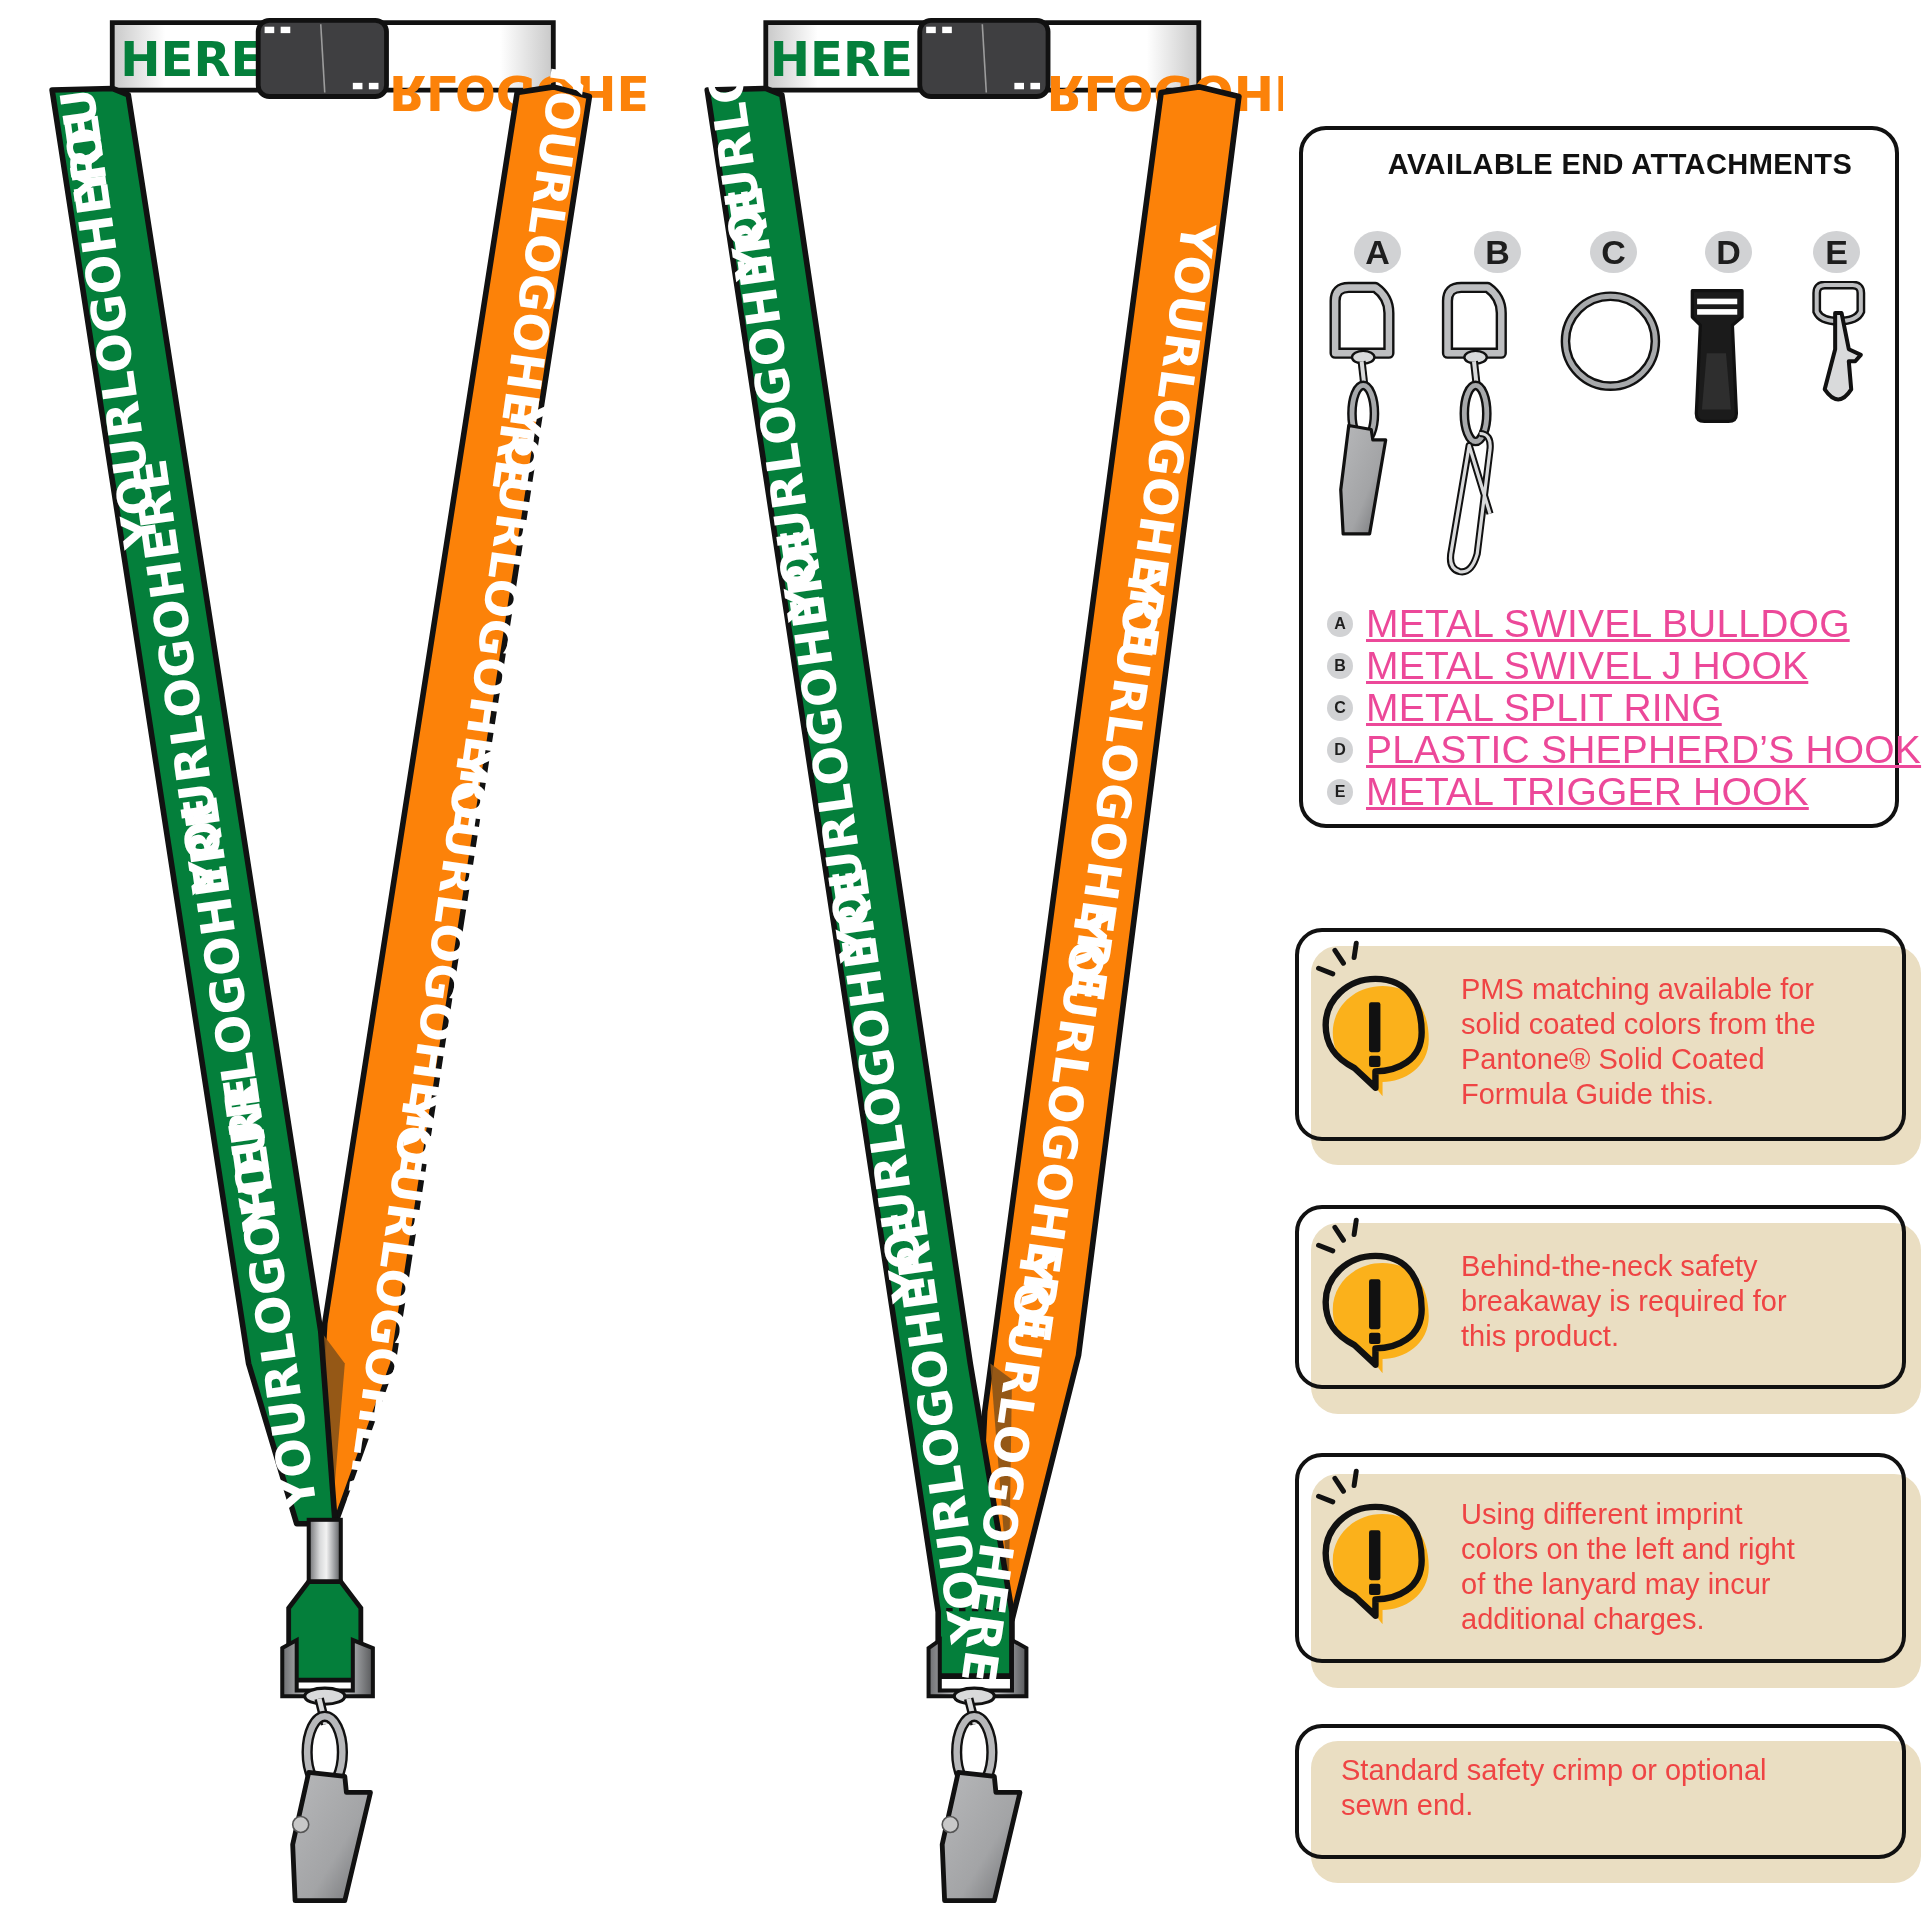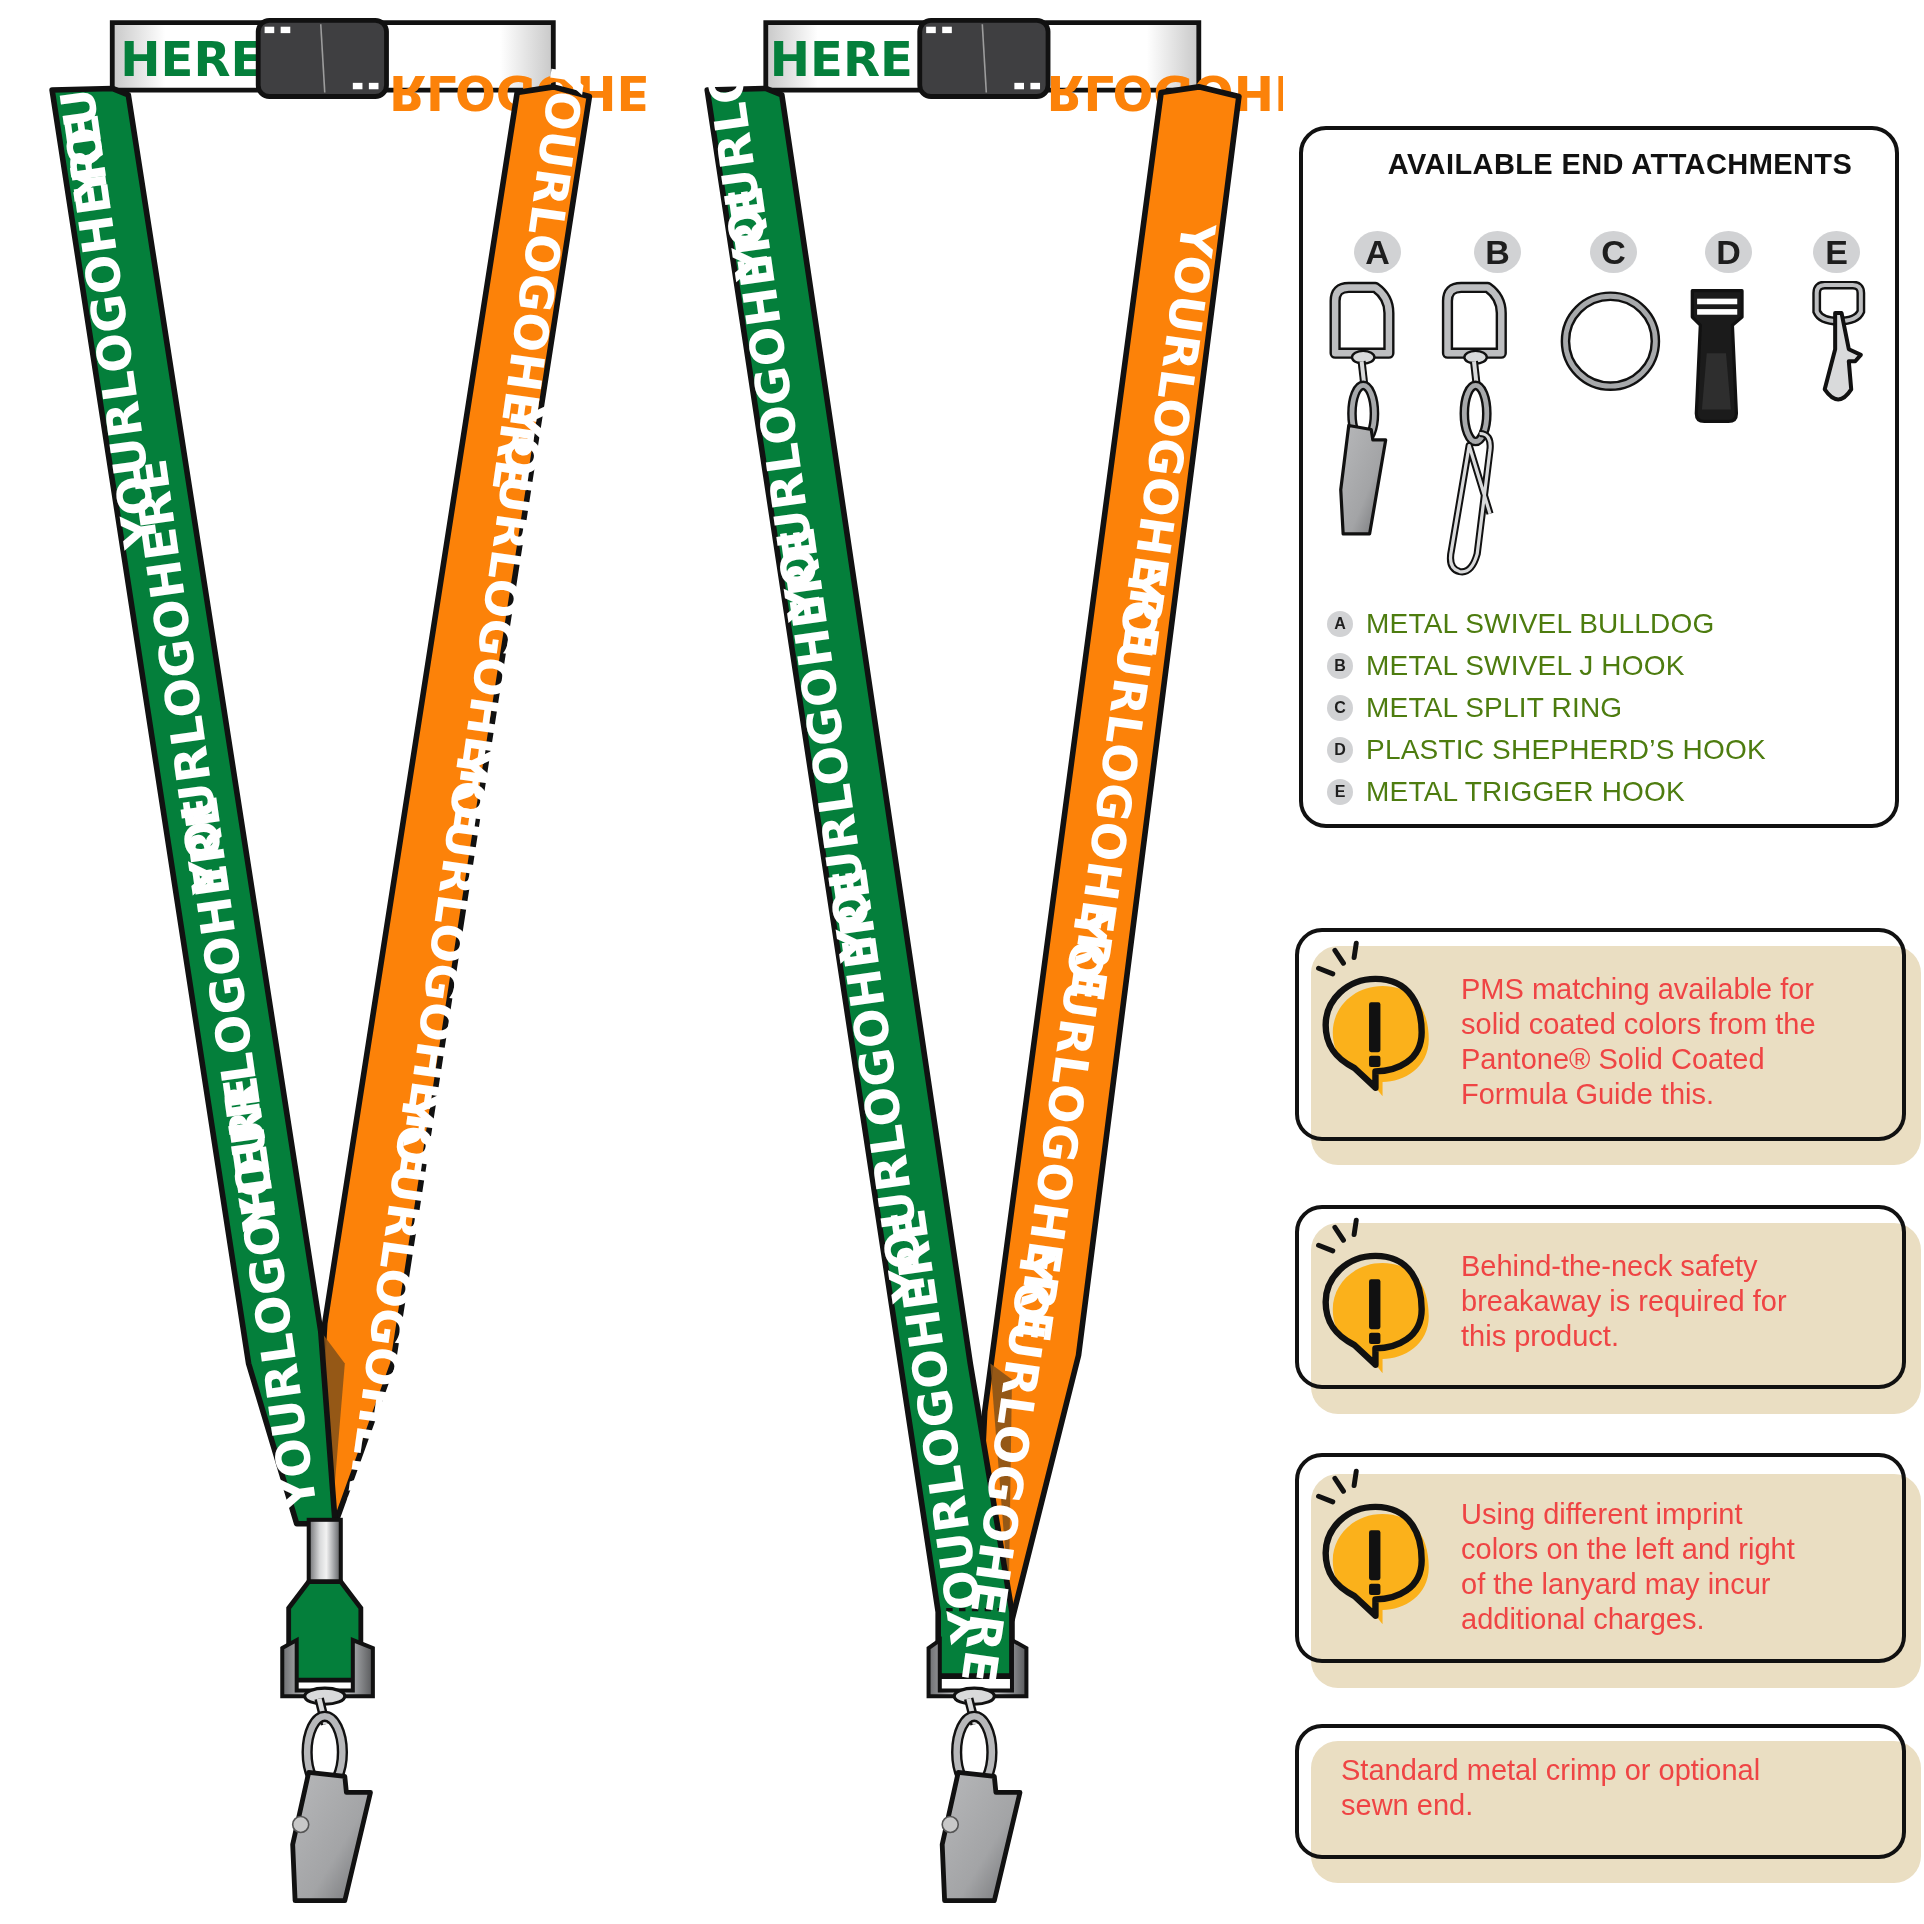--- a/index.html
+++ b/index.html
@@ -8,21 +8,21 @@
   svg.lanyards { position:absolute; left:0; top:0; }
   .strap-text { font-family:"DejaVu Sans", sans-serif; font-weight:bold; font-size:58px; letter-spacing:1px; fill:#ffffff; }
   .top-text { font-family:"DejaVu Sans", sans-serif; font-weight:bold; font-size:60px; }
   
   .attach-box { left:1299px; top:126px; width:600px; height:702px; border:4px solid #111; border-radius:27px; background:#fff; box-sizing:border-box; }
   .attach-title { left:1299px; top:148px; width:610px; text-align:center; font-family:"Liberation Sans", sans-serif; font-weight:bold; font-size:29px; letter-spacing:0.4px; color:#111;margin-left:16px; }
   .badge { width:47px; height:42px; border-radius:50%; background:#d1d2d4; color:#1e1e1e; font-family:"Liberation Sans", sans-serif; font-weight:bold; font-size:34px; text-align:center; line-height:43px; }
   .list { left:1327px; top:603px; }
   .list-item { display:flex; align-items:center; height:42px; }
   .mini-badge { width:26px; height:26px; border-radius:50%; background:#d1d2d4; font-family:"Liberation Sans", sans-serif; font-weight:bold; font-size:16px; text-align:center; line-height:26.5px; color:#1e1e1e; margin-right:13px; }
-  .list-label { font-family:"Liberation Sans", sans-serif; font-size:28px; color:#4d7c0f; letter-spacing:0.2px; }
+  .list-label { font-family:"Liberation Sans", sans-serif; font-size:39px; color:#ec4899; letter-spacing:0.2px;text-decoration:underline; }
   
   .note-fill { background:#eadec2; border-radius:27px; }
   .note-outline { border:4px solid #111; border-radius:27px; box-sizing:border-box; }
   .note-text { font-family:"Liberation Sans", sans-serif; font-size:29px; line-height:35px; color:#ef4444; }
 </style>
 </head>
 <body>
 
 <svg class="lanyards" width="1283" height="1925" viewBox="0 0 1600 2400">
   <defs>
@@ -261,16 +261,16 @@
 <div class="abs note-text" style="left:1461px;top:1497px;">
   <div>Using different imprint</div>
     <div>colors on the left and right</div>
     <div>of the lanyard may incur</div>
     <div>additional charges.</div>
 </div>
 
 <div class="abs note-fill" style="left:1311px;top:1741px;width:610px;height:142px;"></div>
 <div class="abs note-outline" style="left:1295px;top:1724px;width:611px;height:135px;"></div>
 <div class="abs note-text" style="left:1341px;top:1753px;">
-  <div>Standard metal crimp or optional</div>
+  <div>Standard safety crimp or optional</div>
     <div>sewn end.</div>
 </div>
 
 
 </body></html>

